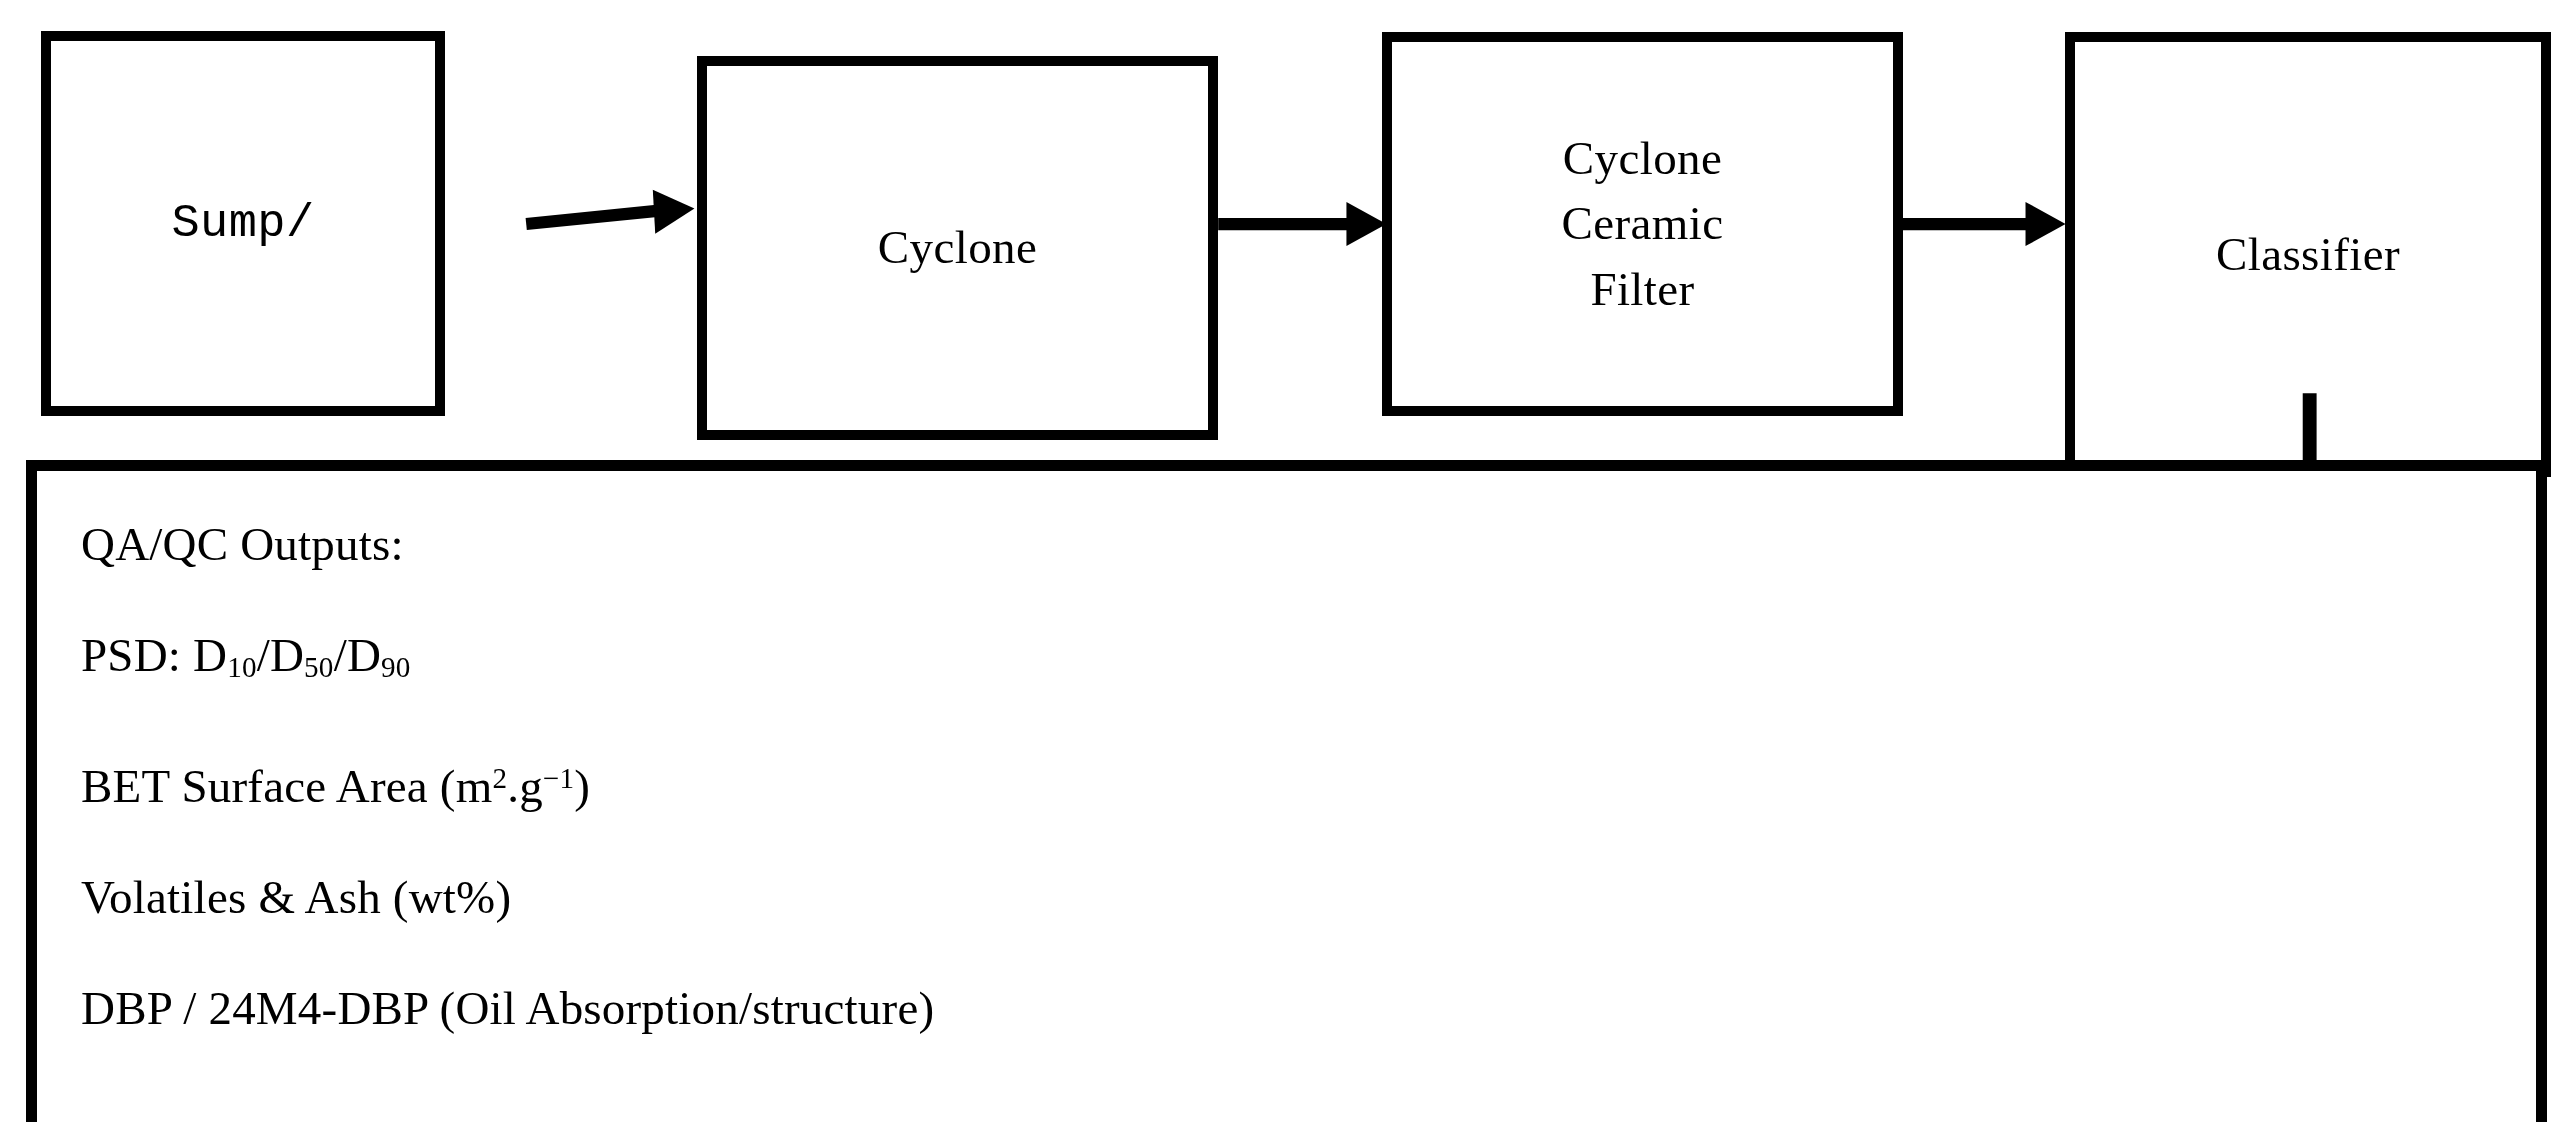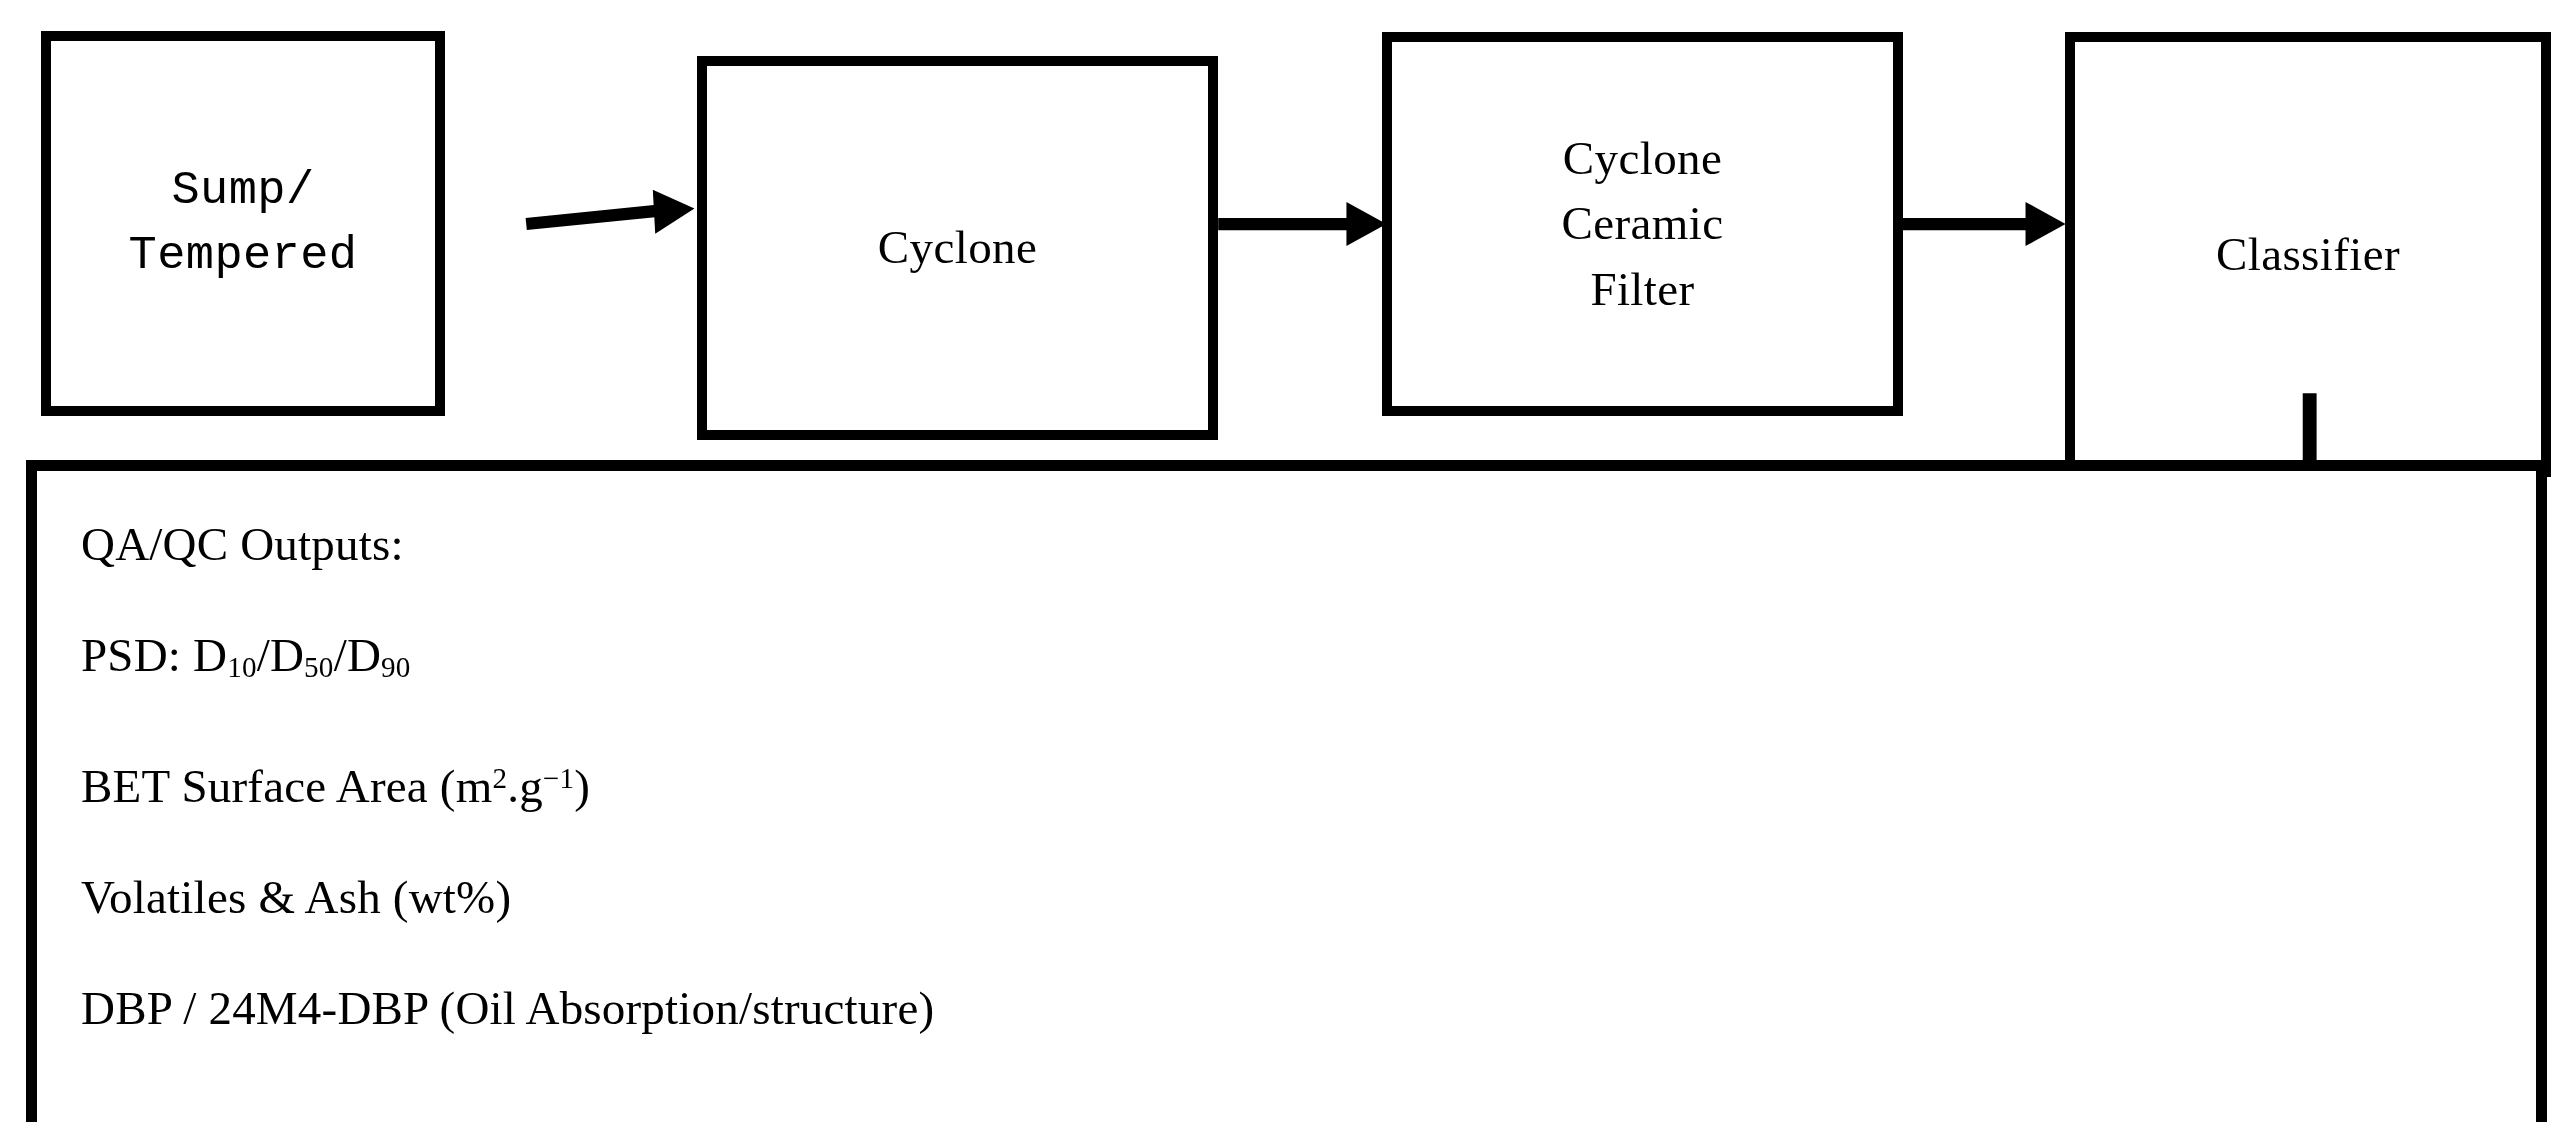--- a/index.html
+++ b/index.html
@@ -69,21 +69,20 @@
   .connector svg { display: block; overflow: visible; }
 </style>
 </head>
 <body>
 
 <div id="canvas">
 
   <div class="proc-box" id="box-0" style="left: 41px; top: 31px; width: 404px; height: 385px; font-family: Liberation Mono, monospace;">
     <span class="proc-label">
       <span class="proc-label-line">Sump/</span>
-      <span class="proc-label-line">Tempered</span>
     </span>
   </div>
 
   <div class="proc-box" id="box-1" style="left: 697px; top: 48px; width: 521px; height: 384px; margin-top: 8px;">
     <span class="proc-label">
       <span class="proc-label-line">Cyclone</span>
     </span>
   </div>
 
   <div class="proc-box" id="box-2" style="left: 1382px; top: 32px; width: 521px; height: 384px;">

